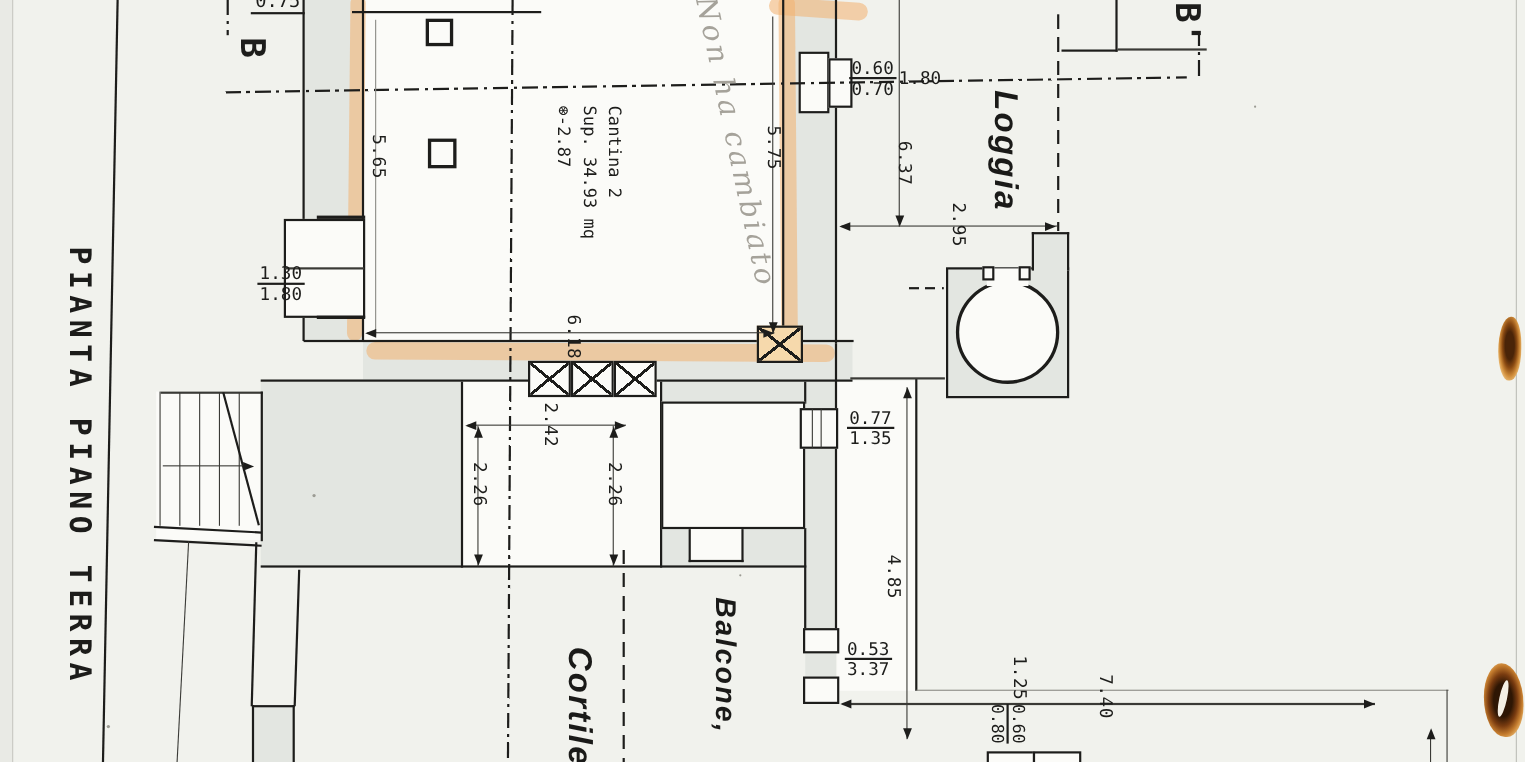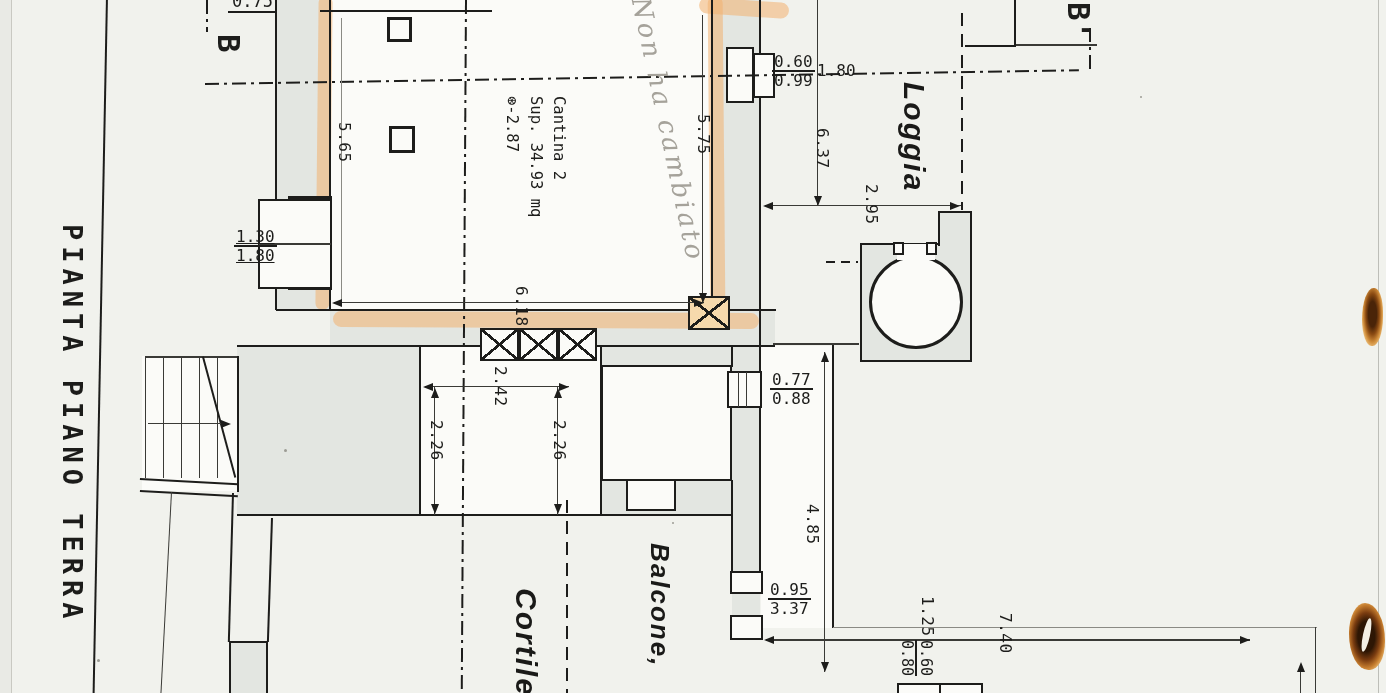--- a/index.html
+++ b/index.html
@@ -204,46 +204,46 @@
   <div class="rot hand" style="left:675px;top:543px;font-size:26px;">Balcone,</div>
   <div class="rot hand" style="left:543px;top:588px;font-size:30px;">Cortile</div>
   <div class="pencil" style="position:absolute;left:655px;top:-6px;font-size:26px;transform:rotate(78deg);transform-origin:0 0;white-space:nowrap;">Non ha cambiato</div>
 
   <div class="dimtext" style="left:228px;top:-9px;font-size:17px;border-bottom:2px solid #1d1d1b;padding:0 4px;">0.75</div>
 
   <div class="rot dim" style="left:354px;top:122px;">5.65</div>
   <div class="rot dim" style="left:713px;top:114px;">5.75</div>
   <div class="rot dim" style="left:531px;top:286px;">6.18</div>
 
-  <div class="frac" style="position:absolute;left:234px;top:228px;text-decoration:underline;">
+  <div class="frac" style="position:absolute;left:234px;top:240px;">
     <span class="num">1.30</span>
     <span class="den">1.80</span>
   </div>
 
   <div class="frac" style="position:absolute;left:772px;top:53px;">
     <span class="num">0.60</span>
-    <span class="den">0.99</span>
+    <span class="den">0.70</span>
   </div>
   <div class="dimtext" style="left:817px;top:61px;">1.80</div>
 
   <div class="rot dim" style="left:832px;top:128px;">6.37</div>
   <div class="rot dim" style="left:881px;top:184px;">2.95</div>
   <div class="rot dim" style="left:510px;top:366px;">2.42</div>
   <div class="rot dim" style="left:446px;top:420px;">2.26</div>
   <div class="rot dim" style="left:569px;top:420px;">2.26</div>
 
   <div class="frac" style="position:absolute;left:770px;top:371px;">
     <span class="num">0.77</span>
-    <span class="den">0.88</span>
+    <span class="den">1.35</span>
   </div>
 
   <div class="rot dim" style="left:822px;top:504px;">4.85</div>
 
   <div class="frac" style="position:absolute;left:768px;top:581px;">
-    <span class="num">0.95</span>
+    <span class="num">0.53</span>
     <span class="den">3.37</span>
   </div>
 
   <div class="rot dim" style="left:937px;top:596px;">1.25</div>
 
   <div class="rot" style="left:934px;top:640px;font-size:15px;color:#1d1d1b;line-height:1.15;">
     <span style="display:block;border-bottom:2px solid #1d1d1b;">0.60</span>
     <span style="display:block;">0.80</span>
   </div>
 

